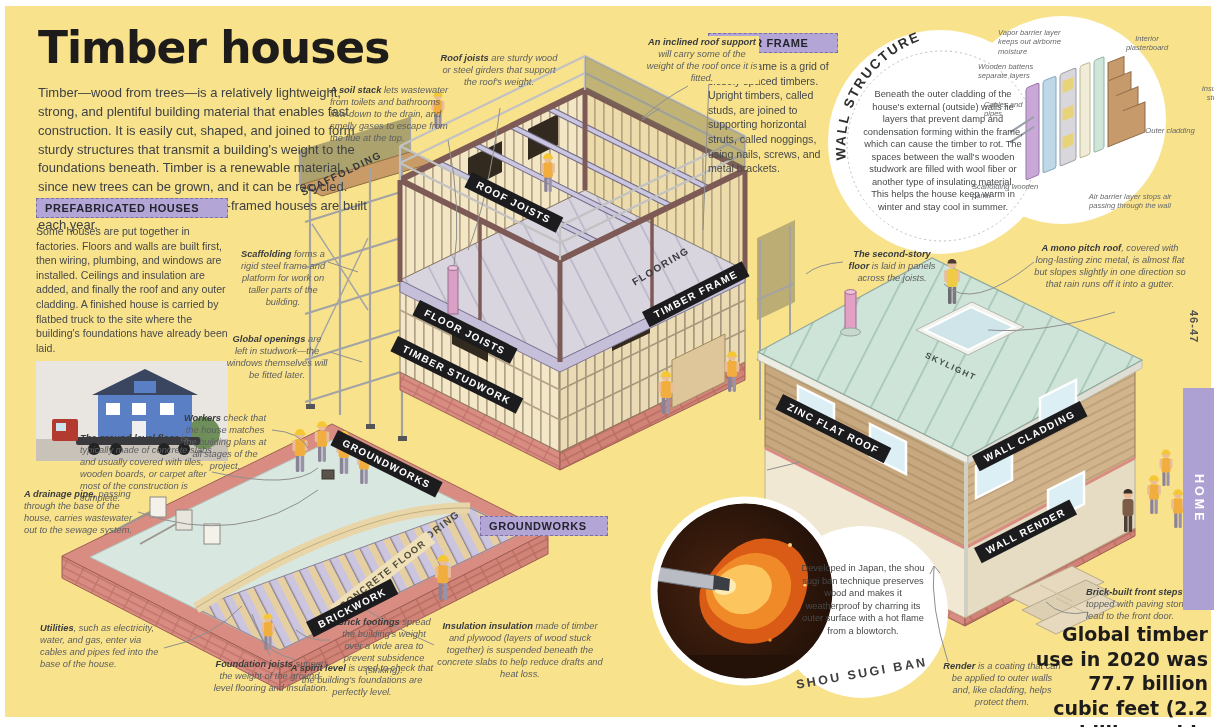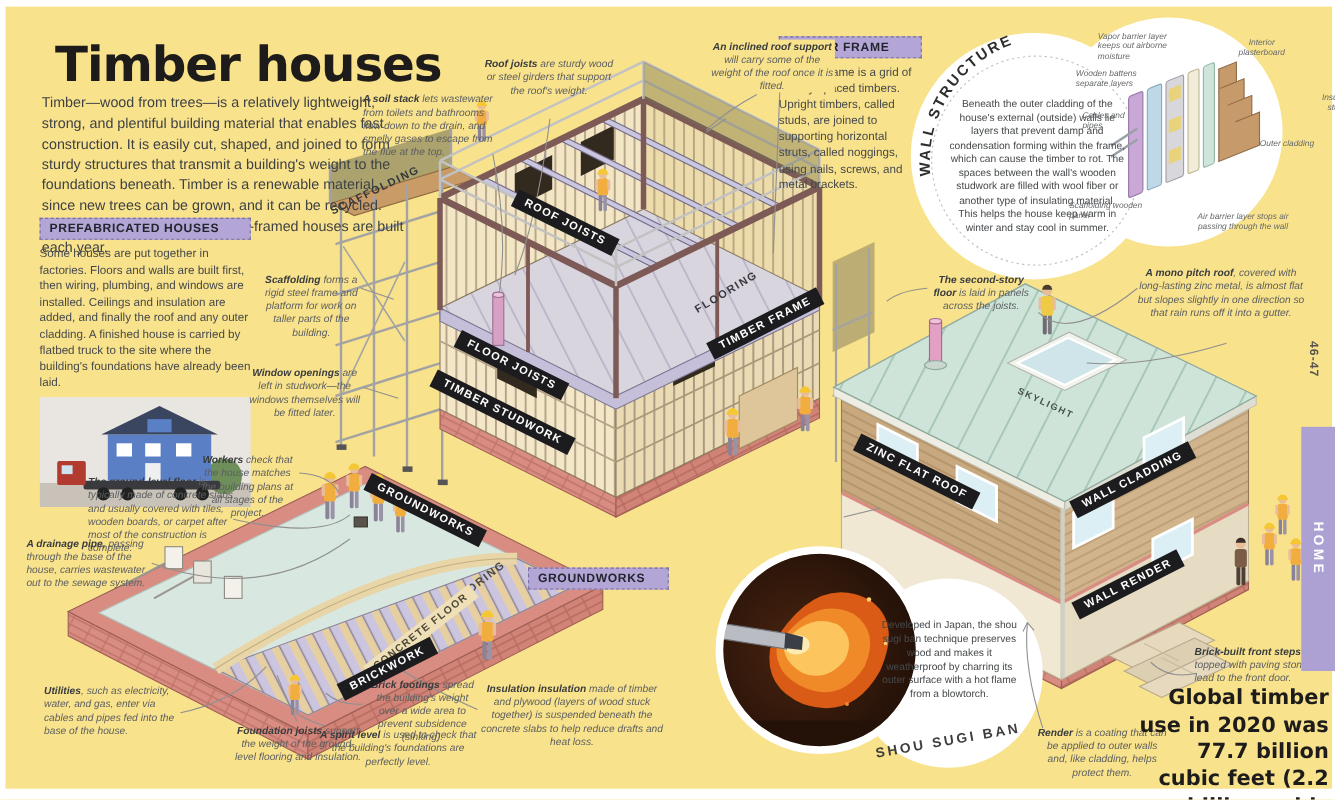--- a/index.html
+++ b/index.html
@@ -352,21 +352,21 @@
       <path d="M 1088,612 Q 1062,618 1046,602"></path>
       <path d="M 660,108 L 642,120"></path>
     </g>
   </svg>
 
   <div class="strip" style="left:0;top:0;width:1214px;height:6px"></div>
   <div class="strip" style="left:0;top:717px;width:1214px;height:10px"></div>
   <div class="strip" style="left:0;top:0;width:5px;height:727px"></div>
   <div class="strip" style="left:1211px;top:0;width:3px;height:727px"></div>
 
-  <h1 class="abs page-title" style="left:38px;top:26px;margin:12px">Timber houses</h1>
+  <h1 class="abs page-title" style="left:38px;top:26px;margin:0">Timber houses</h1>
   <p class="abs intro" style="left:38px;top:84px;margin:0">Timber—wood from trees—is a relatively lightweight, strong, and plentiful building material that enables fast construction. It is easily cut, shaped, and joined to form sturdy structures that transmit a building's weight to the foundations beneath. Timber is a renewable material, since new trees can be grown, and it can be recycled. Hundreds of thousands of timber-framed houses are built each year.</p>
 
   <div class="abs info-box" style="left:36px;top:198px;width:192px">
     <div class="hd">PREFABRICATED HOUSES</div>
     <div class="bd">Some houses are put together in factories. Floors and walls are built first, then wiring, plumbing, and windows are installed. Ceilings and insulation are added, and finally the roof and any outer cladding. A finished house is carried by flatbed truck to the site where the building's foundations have already been laid.</div>
     <svg width="192" height="100" style="display:block;margin-top:6px" viewBox="0 0 192 100">
       <rect width="192" height="100" fill="#E9E6E2"></rect>
       <rect y="78" width="192" height="22" fill="#C9C2B8"></rect>
       <circle cx="168" cy="72" r="16" fill="#6F8F5A"></circle>
       <rect x="40" y="76" width="124" height="8" rx="2" fill="#3A3A3E"></rect>
@@ -401,21 +401,21 @@
   <div class="ws-label ta-l" style="left:1193px;top:84px;width:58px">Insulation in studwork</div>
   <div class="ws-label ta-r" style="left:984px;top:100px;width:56px">Cables and pipes</div>
   <div class="ws-label ta-l" style="left:1144px;top:126px;width:52px">Outer cladding</div>
   <div class="ws-label ta-r" style="left:972px;top:182px;width:80px">Scaffolding wooden panel</div>
   <div class="ws-label ta-l" style="left:1086px;top:192px;width:88px">Air barrier layer stops air passing through the wall</div>
 
   <div class="co ta-c" style="left:438px;top:52px;width:122px"><span class="ld">Roof joists</span><span> are sturdy wood or steel girders that support the roof's weight.</span></div>
   <div class="co ta-r" style="left:330px;top:84px;width:118px"><span class="ld">A soil stack</span><span> lets wastewater from toilets and bathrooms flow down to the drain, and smelly gases to escape from the flue at the top.</span></div>
   <div class="co ta-l" style="left:645px;top:36px;width:114px;background:#F9E28C"><span class="ld">An inclined roof support</span><span> will carry some of the weight of the roof once it is fitted.</span></div>
   <div class="co ta-c" style="left:238px;top:248px;width:90px"><span class="ld">Scaffolding</span><span> forms a rigid steel frame and platform for work on taller parts of the building.</span></div>
-  <div class="co ta-c" style="left:226px;top:333px;width:102px"><span class="ld">Window openings</span><span> are left in studwork—the windows themselves will be fitted later.</span></div>
+  <div class="co ta-c" style="left:226px;top:333px;width:102px"><span class="ld">Global openings</span><span> are left in studwork—the windows themselves will be fitted later.</span></div>
   <div class="co ta-c" style="left:178px;top:412px;width:94px"><span class="ld">Workers</span><span> check that the house matches the building plans at all stages of the project.</span></div>
   <div class="co ta-r" style="left:80px;top:432px;width:132px"><span class="ld">The ground-level floor</span><span> is typically made of concrete slabs and usually covered with tiles, wooden boards, or carpet after most of the construction is complete.</span></div>
   <div class="co ta-r" style="left:24px;top:488px;width:114px"><span class="ld">A drainage pipe,</span><span> passing through the base of the house, carries wastewater out to the sewage system.</span></div>
   <div class="co ta-r" style="left:40px;top:622px;width:124px"><span class="ld">Utilities</span><span>, such as electricity, water, and gas, enter via cables and pipes fed into the base of the house.</span></div>
   <div class="co ta-c" style="left:212px;top:658px;width:118px"><span class="ld">Foundation joists</span><span> support the weight of the ground-level flooring and insulation.</span></div>
   <div class="co ta-l" style="left:332px;top:616px;width:104px"><span class="ld">Brick footings</span><span> spread the building's weight over a wide area to prevent subsidence (sinking).</span></div>
   <div class="co ta-l" style="left:284px;top:662px;width:156px"><span class="ld">A spirit level</span><span> is used to check that the building's foundations are perfectly level.</span></div>
   <div class="co ta-l" style="left:436px;top:620px;width:168px"><span class="ld">Insulation insulation</span><span> made of timber and plywood (layers of wood stuck together) is suspended beneath the concrete slabs to help reduce drafts and heat loss.</span></div>
   <div class="co ta-l" style="left:843px;top:248px;width:98px"><span class="ld">The second-story floor</span><span> is laid in panels across the joists.</span></div>
   <div class="co ta-l" style="left:1034px;top:242px;width:152px"><span class="ld">A mono pitch roof</span><span>, covered with long-lasting zinc metal, is almost flat but slopes slightly in one direction so that rain runs off it into a gutter.</span></div>

